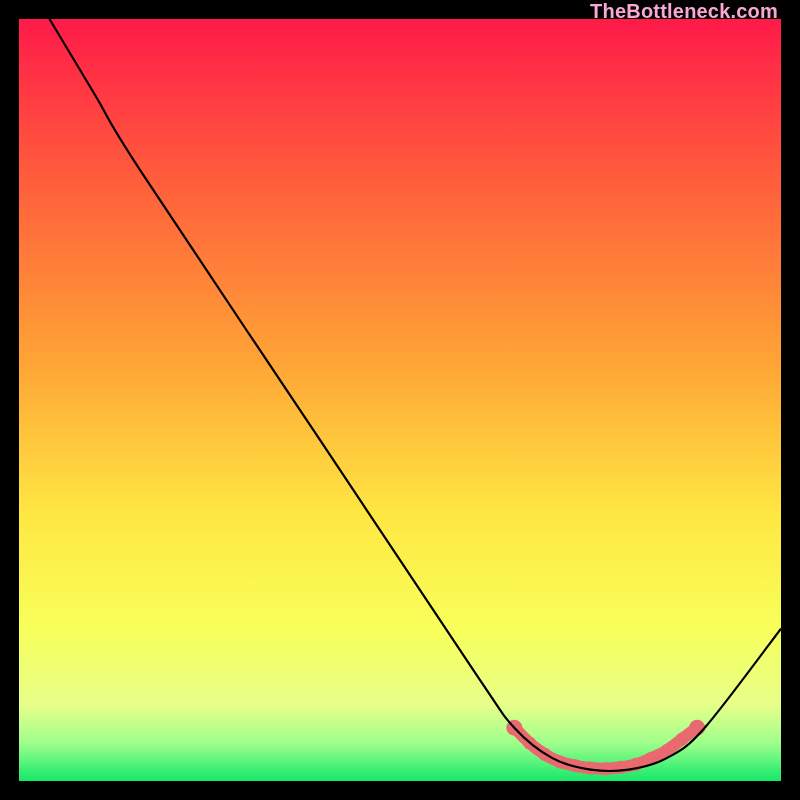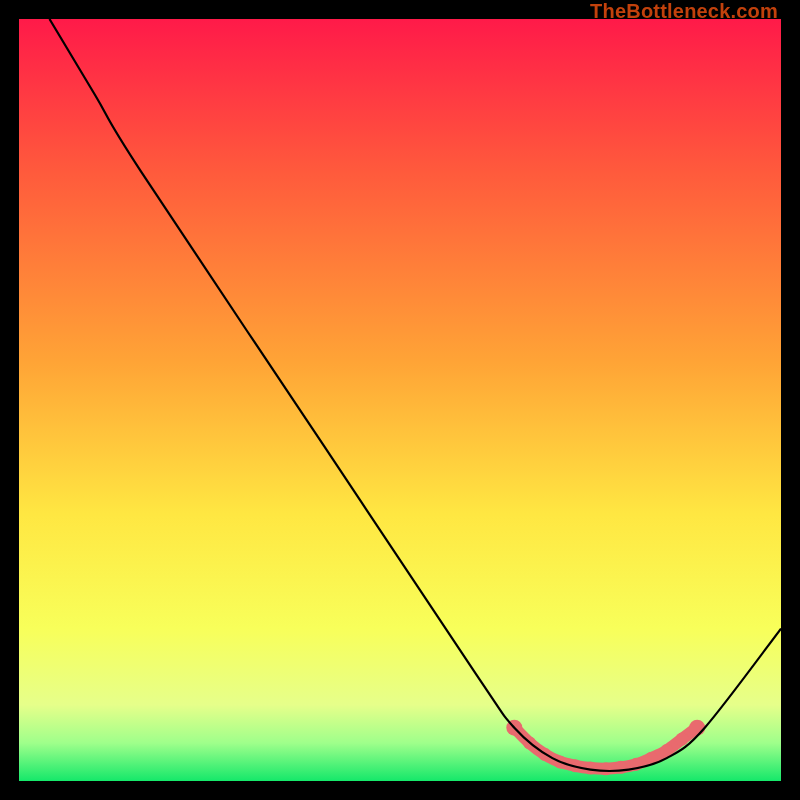--- a/index.html
+++ b/index.html
@@ -18,21 +18,21 @@
     height: 762px;
     background: #000;
   }
   .watermark {
     position: absolute;
     top: 0px;
     right: 22px;
     font-family: Arial, Helvetica, sans-serif;
     font-size: 20px;
     font-weight: 600;
-    color: #c2410c;
+    color: #f9a8d4;
     z-index: 10;
     letter-spacing: 0.2px;
   }
   svg {
     position: absolute;
     left: 0;
     top: 0;
   }
 </style>
 </head>

